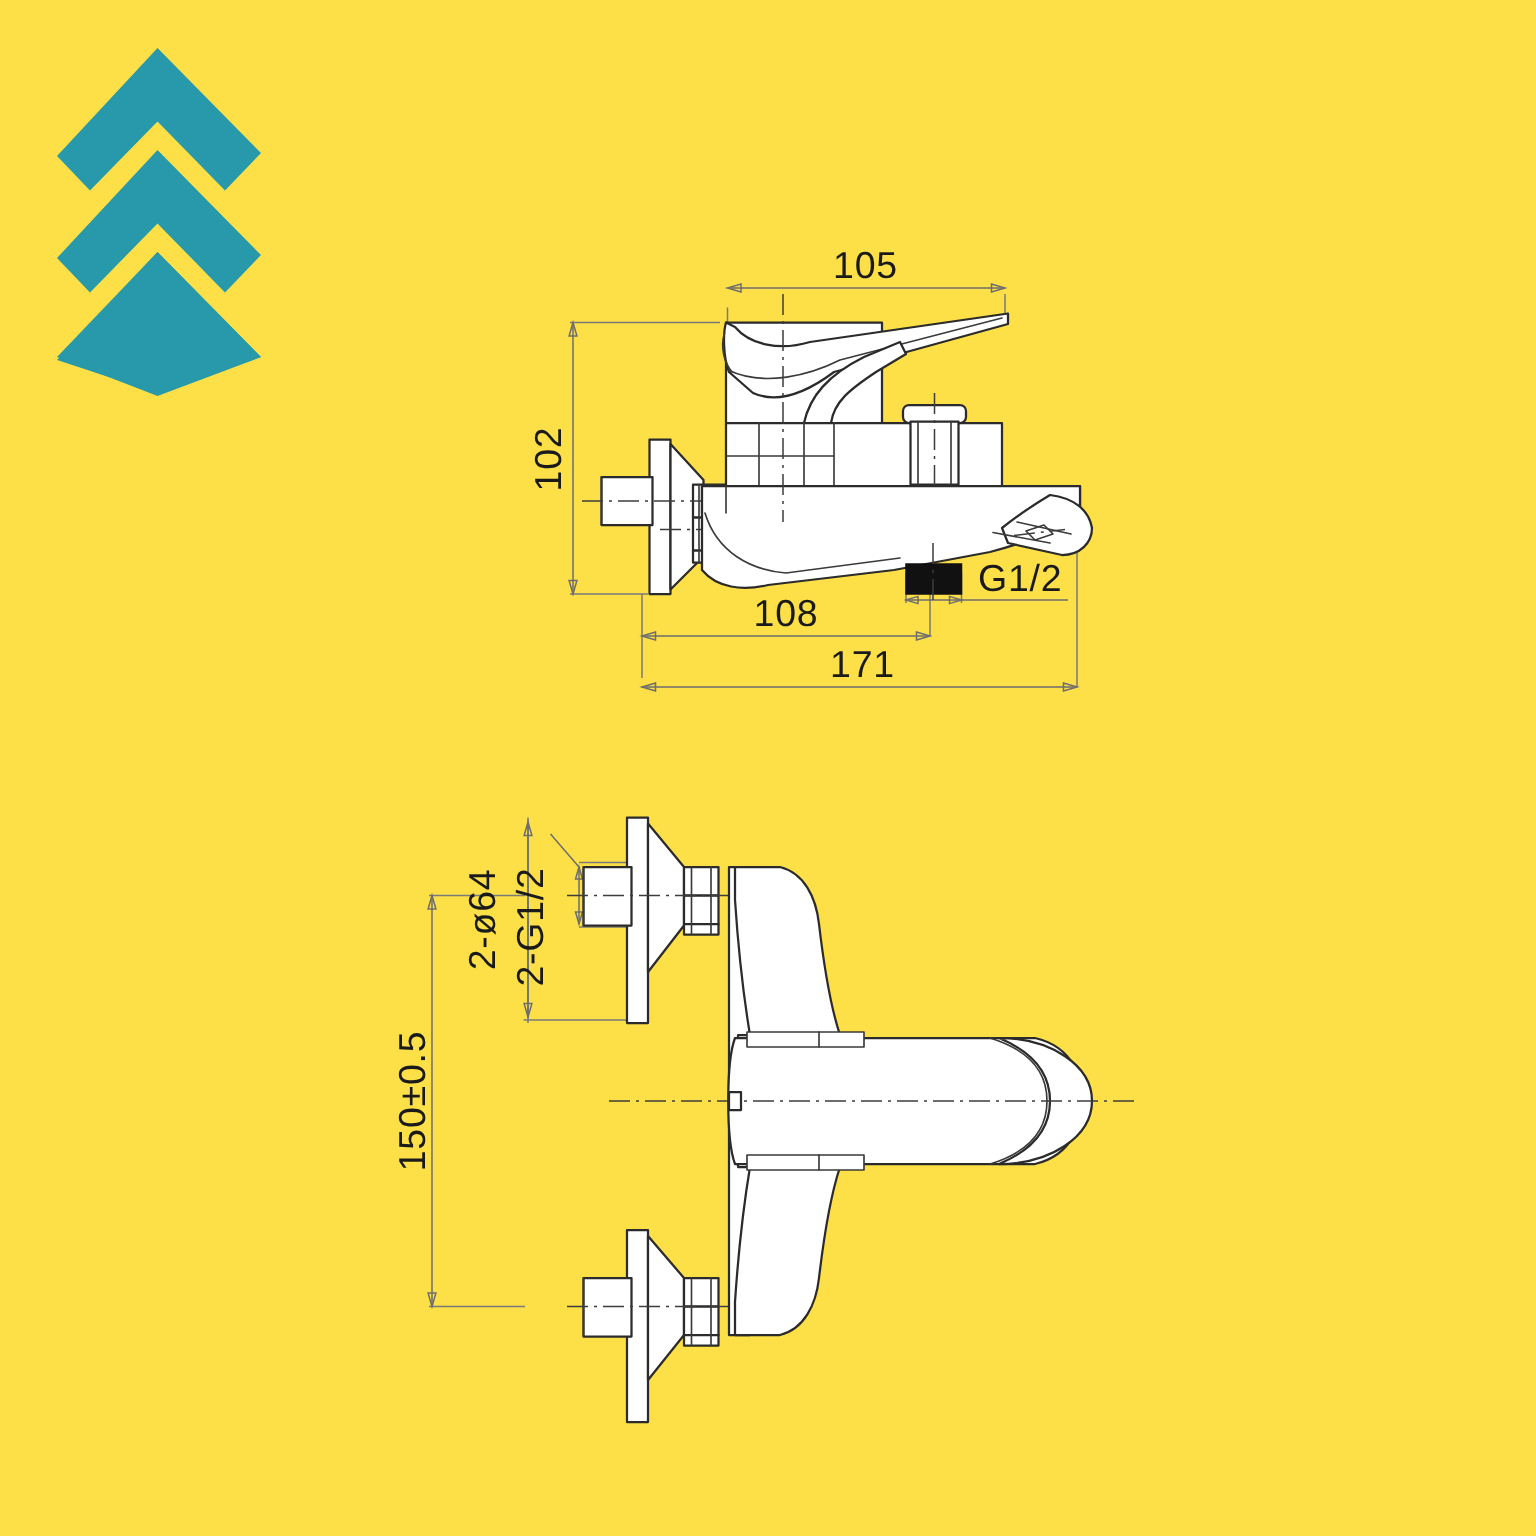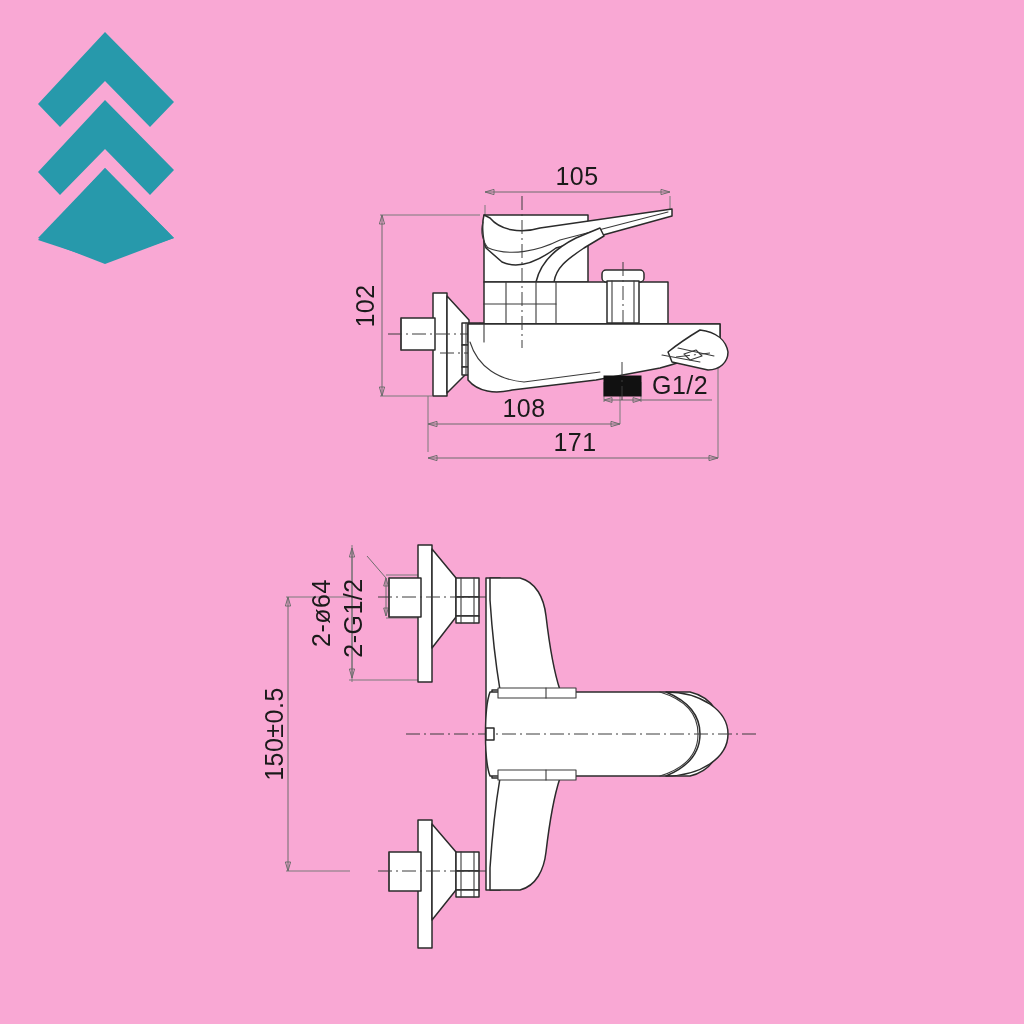--- a/index.html
+++ b/index.html
@@ -13,21 +13,21 @@
     height: 1024px;
     overflow: hidden;
     font-family: "Liberation Sans", sans-serif;
     position: relative;
   }
   #sheet {
     position: absolute;
     left: 0; top: 0;
     width: 1024px;
     height: 1024px;
-    background: #f9a8d4;
+    background: #fde047;
   }
   #brand-logo {
     position: absolute;
     left: 38px;
     top: 24px;
     width: 142px;
     height: 244px;
   }
   #drawing-views {
     position: absolute;

